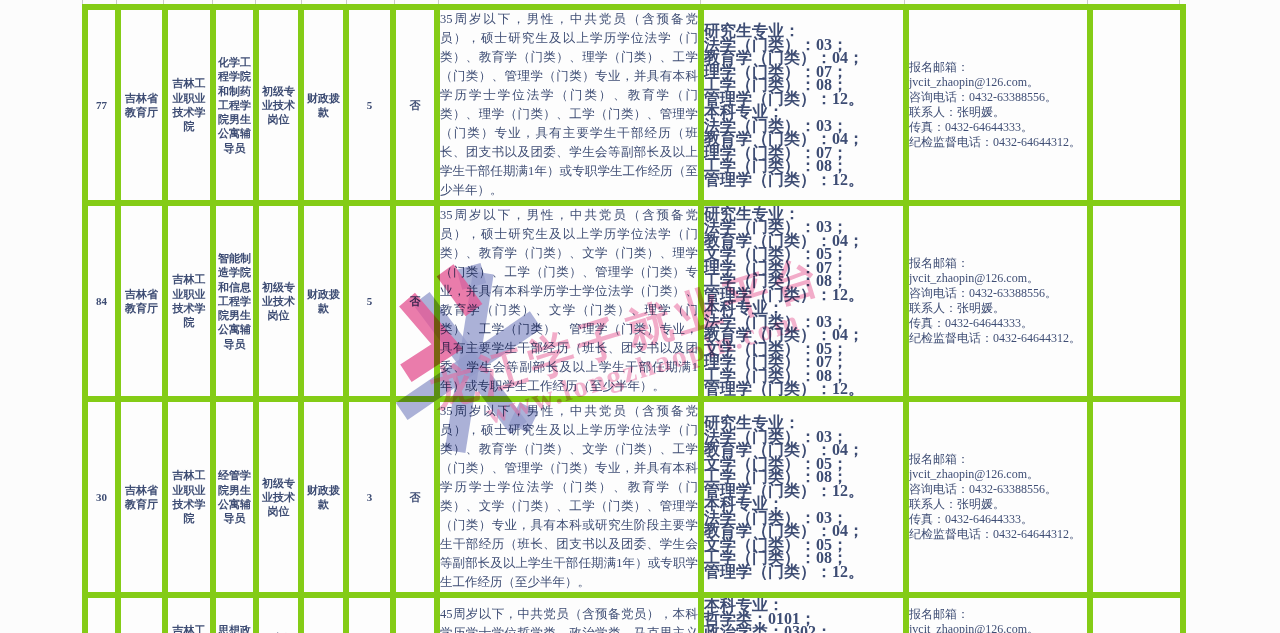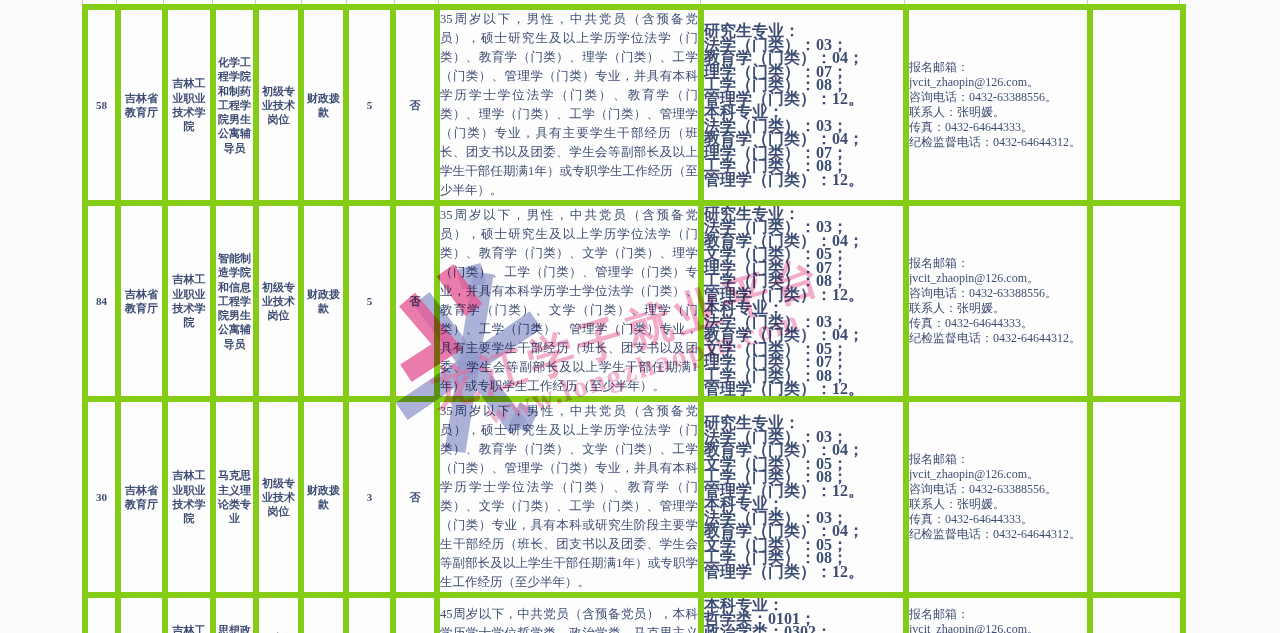--- a/index.html
+++ b/index.html
@@ -85,21 +85,21 @@
         <col style="width:45px">
       <col style="width:47px">
         <col style="width:44px">
         <col style="width:264px">
       <col style="width:205px">
         <col style="width:184px">
         <col style="width:93px">
     </colgroup>
     <tbody>
         <tr class="r58">
-      <td class="cc">58</td>
+      <td class="cc">77</td>
       <td class="cc">吉林省教育厅</td>
       <td class="cc">吉林工业职业技术学院</td>
       <td class="cc">化学工程学院和制药工程学院男生公寓辅导员</td>
       <td class="cc">初级专业技术岗位</td>
       <td class="cc">财政拨款</td>
       <td class="cc">5</td>
       <td class="cc">否</td>
       <td class="creq">35周岁以下，男性，中共党员（含预备党员），硕士研究生及以上学历学位法学（门类）、教育学（门类）、理学（门类）、工学（门类）、管理学（门类）专业，并具有本科学历学士学位法学（门类）、教育学（门类）、理学（门类）、工学（门类）、管理学（门类）专业，具有主要学生干部经历（班长、团支书以及团委、学生会等副部长及以上学生干部任期满1年）或专职学生工作经历（至少半年）。</td>
       <td class="cmaj">研究生专业：
 法学（门类）：03；
@@ -148,21 +148,21 @@
 咨询电话：0432-63388556。
 联系人：张明媛。
 传真：0432-64644333。
 纪检监督电话：0432-64644312。</td>
       <td class="cnote"></td>
     </tr>
     <tr class="r60">
       <td class="cc">30</td>
       <td class="cc">吉林省教育厅</td>
       <td class="cc">吉林工业职业技术学院</td>
-      <td class="cc">马克思主义理论类专业</td>
+      <td class="cc">经管学院男生公寓辅导员</td>
       <td class="cc">初级专业技术岗位</td>
       <td class="cc">财政拨款</td>
       <td class="cc">3</td>
       <td class="cc">否</td>
       <td class="creq">35周岁以下，男性，中共党员（含预备党员），硕士研究生及以上学历学位法学（门类）、教育学（门类）、文学（门类）、工学（门类）、管理学（门类）专业，并具有本科学历学士学位法学（门类）、教育学（门类）、文学（门类）、工学（门类）、管理学（门类）专业，具有本科或研究生阶段主要学生干部经历（班长、团支书以及团委、学生会等副部长及以上学生干部任期满1年）或专职学生工作经历（至少半年）。</td>
       <td class="cmaj">研究生专业：
 法学（门类）：03；
 教育学（门类）：04；
 文学（门类）：05；
 工学（门类）：08；

